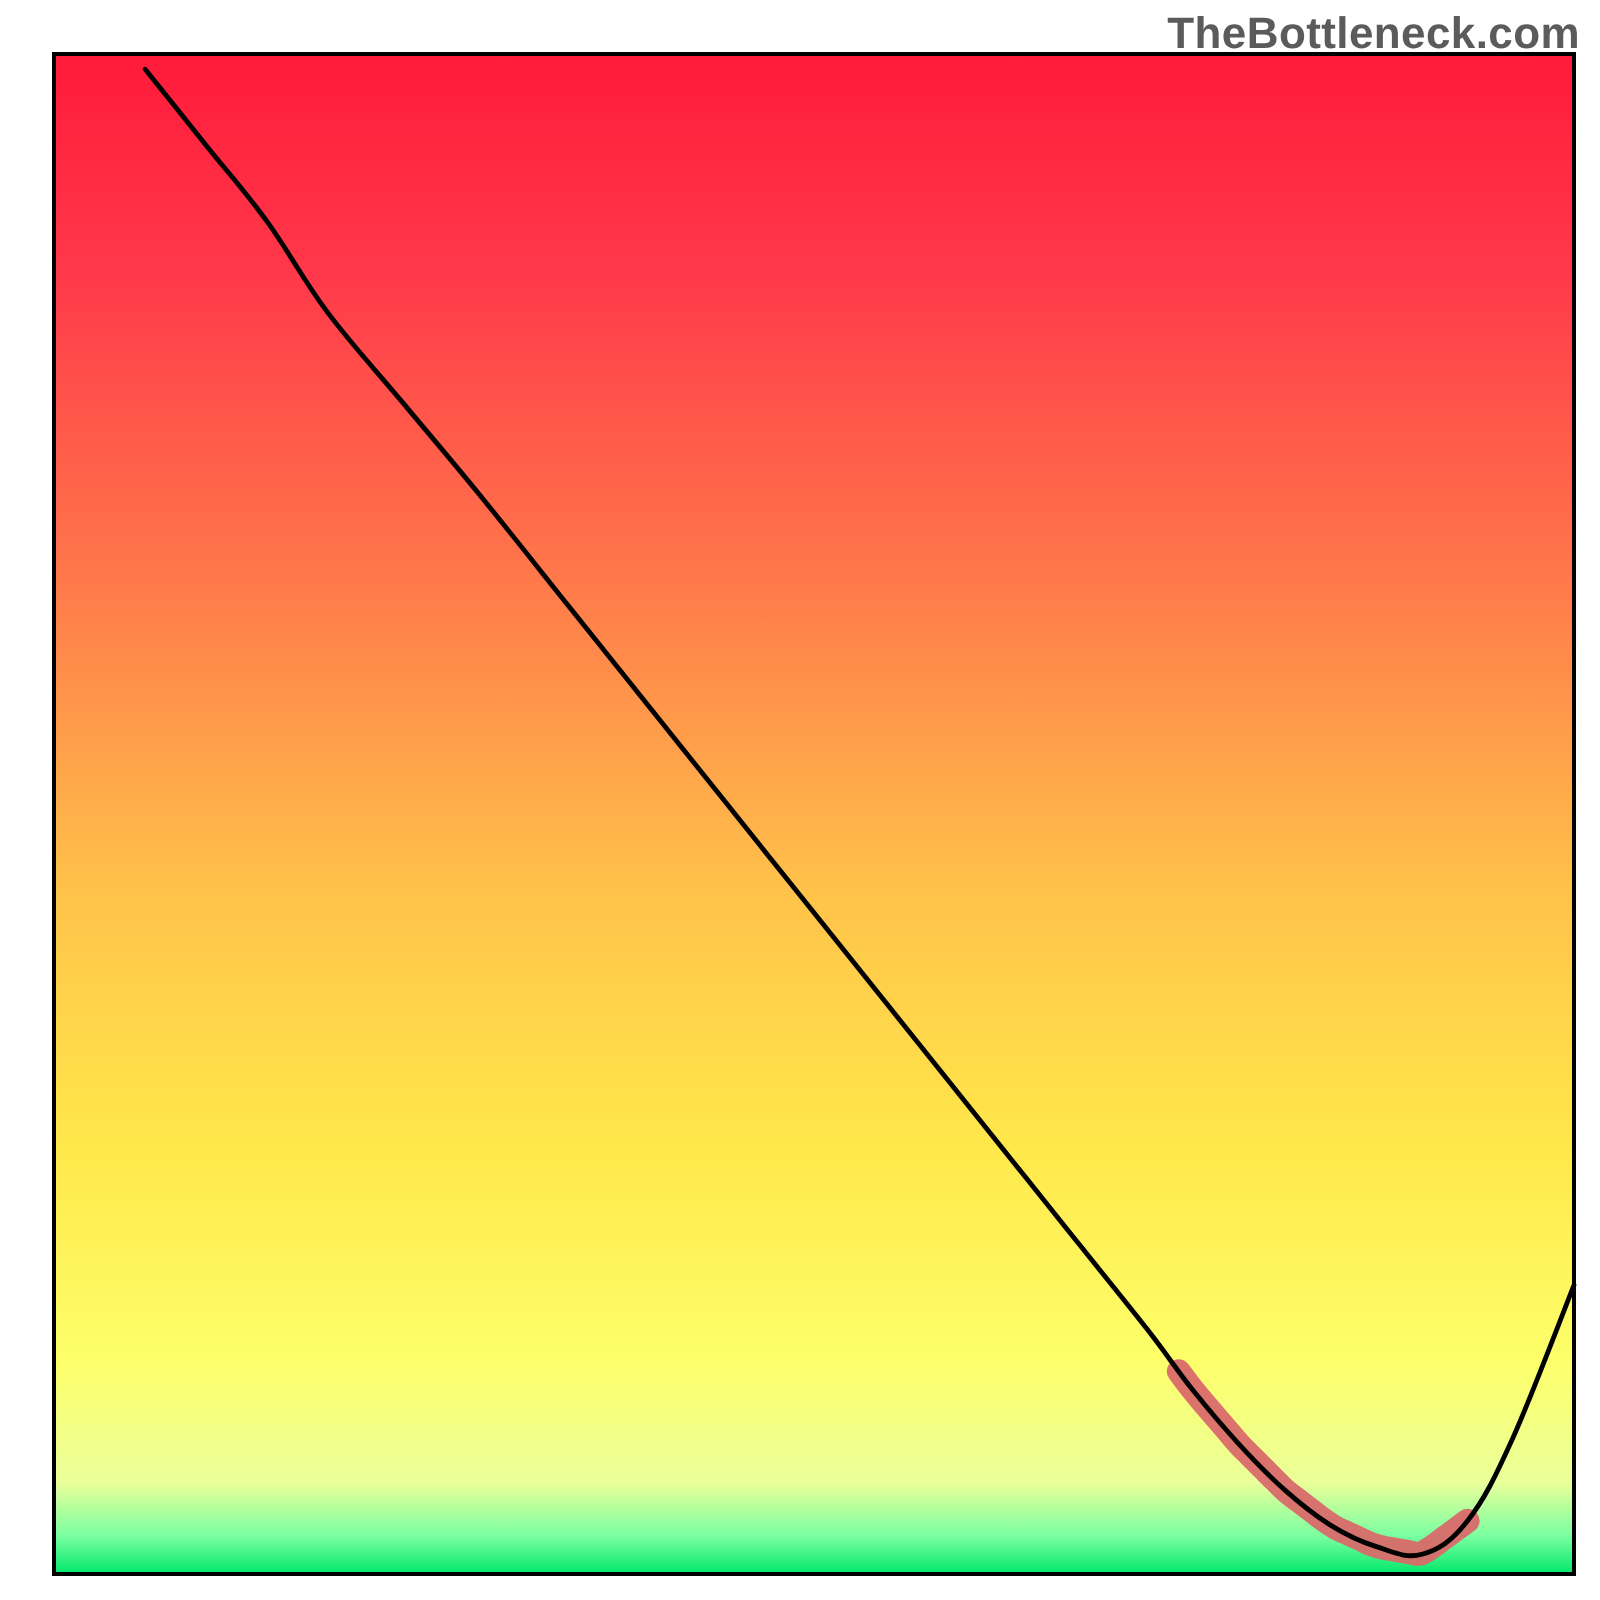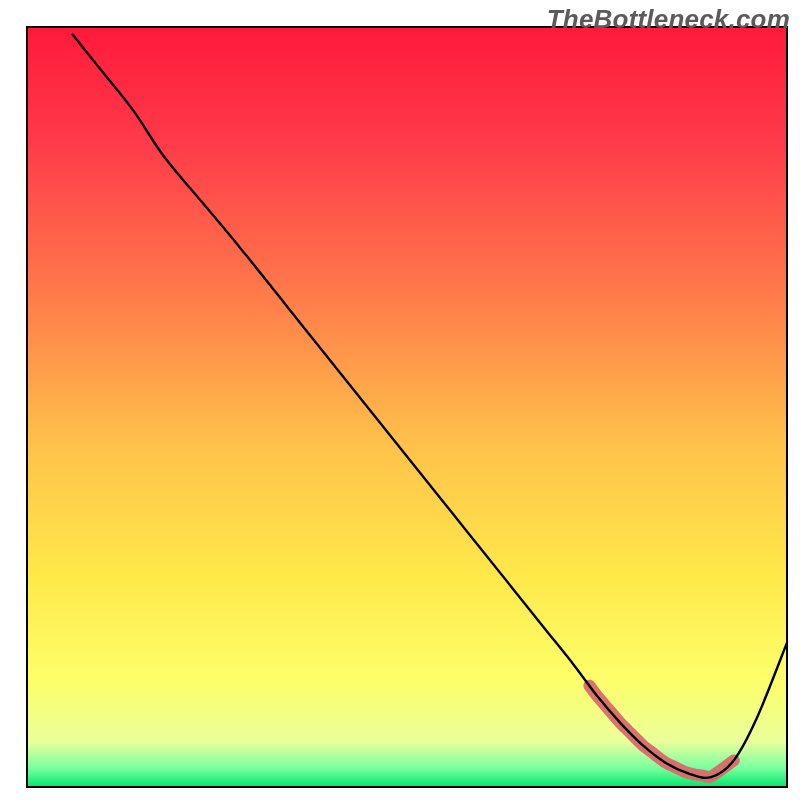--- a/index.html
+++ b/index.html
@@ -12,25 +12,24 @@
   }
   .container {
     position: relative;
     width: 800px;
     height: 800px;
   }
   .watermark {
     position: absolute;
     top: 4px;
     right: 10px;
-    font-size: 26px;
+    font-size: 22px;
     font-weight: 600;
     color: #5b5b5b;
     letter-spacing: 0.2px;
-    font-style: italic;
   }
   svg {
     display: block;
   }
 </style>
 </head>
 <body>
 <div class="container">
   <div class="watermark">TheBottleneck.com</div>
   <svg id="chart-svg" width="800" height="800" viewBox="0 0 800 800">

